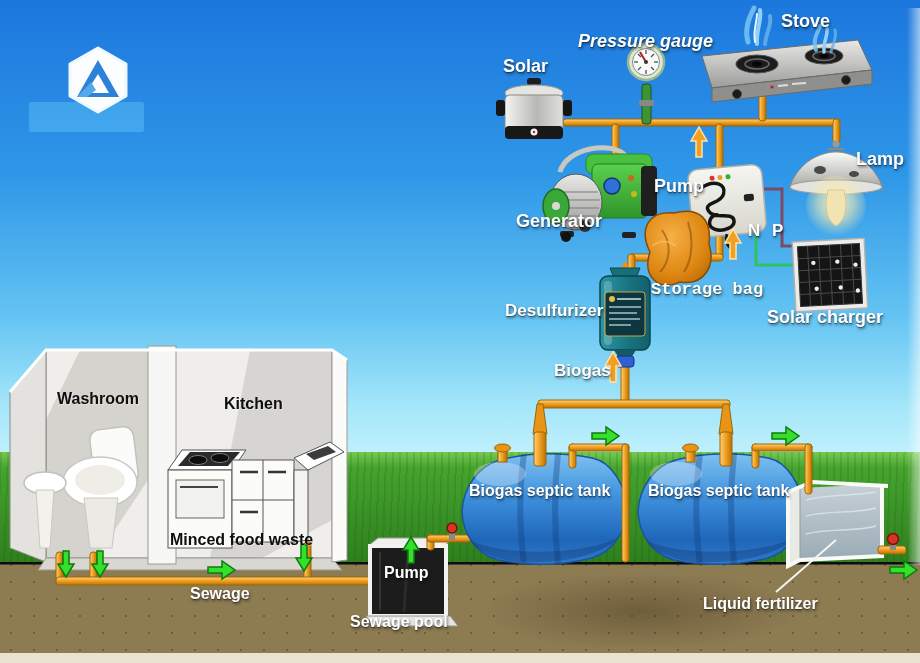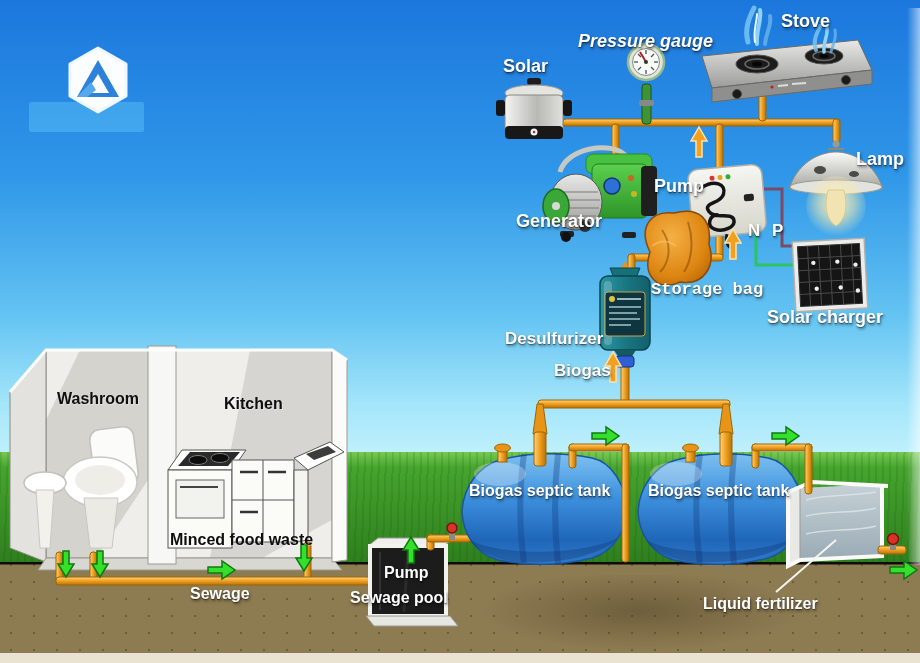--- a/index.html
+++ b/index.html
@@ -407,28 +407,28 @@
 
   <div class="layer right-strip"></div>
 
   <div class="lbl sz18" style="left:503px;top:57px;">Solar</div>
   <div class="lbl sz18" style="left:578px;top:32px;font-style:italic;">Pressure gauge</div>
   <div class="lbl sz18" style="left:757px;top:12px;padding-left:24px;">Stove</div>
   <div class="lbl sz18" style="left:856px;top:150px;text-align:center;">Lamp</div>
   <div class="lbl sz18" style="left:654px;top:177px;">Pump</div>
   <div class="lbl sz18" style="left:516px;top:212px;">Generator</div>
   <div class="lbl" style="left:651px;top:281px;font-family:Liberation Mono, monospace;">Storage bag</div>
-  <div class="lbl" style="left:505px;top:302px;margin-top:28px;">Desulfurizer</div>
+  <div class="lbl" style="left:505px;top:302px;">Desulfurizer</div>
   <div class="lbl sz18" style="left:767px;top:308px;">Solar charger</div>
   <div class="lbl" style="left:748px;top:222px;">N</div>
   <div class="lbl" style="left:772px;top:222px;">P</div>
   <div class="lbl" style="left:554px;top:362px;">Biogas</div>
   <div class="lbl sz16" style="left:469px;top:483px;">Biogas septic tank</div>
   <div class="lbl sz16" style="left:648px;top:483px;">Biogas septic tank</div>
   <div class="lbl sz16" style="left:703px;top:596px;">Liquid fertilizer</div>
   <div class="lbl sz16" style="left:190px;top:586px;">Sewage</div>
   <div class="lbl sz16" style="left:384px;top:565px;">Pump</div>
-  <div class="lbl sz16" style="left:350px;top:590px;">Sewage pool</div>
+  <div class="lbl sz16" style="left:350px;top:614px;">Sewage pool</div>
   <div class="lbl sz16 dark" style="left:57px;top:391px;">Washroom</div>
   <div class="lbl sz16 dark" style="left:224px;top:396px;">Kitchen</div>
   <div class="lbl sz16 dark" style="left:170px;top:532px;">Minced food waste</div>
 
 </div>
 
 </body></html>

